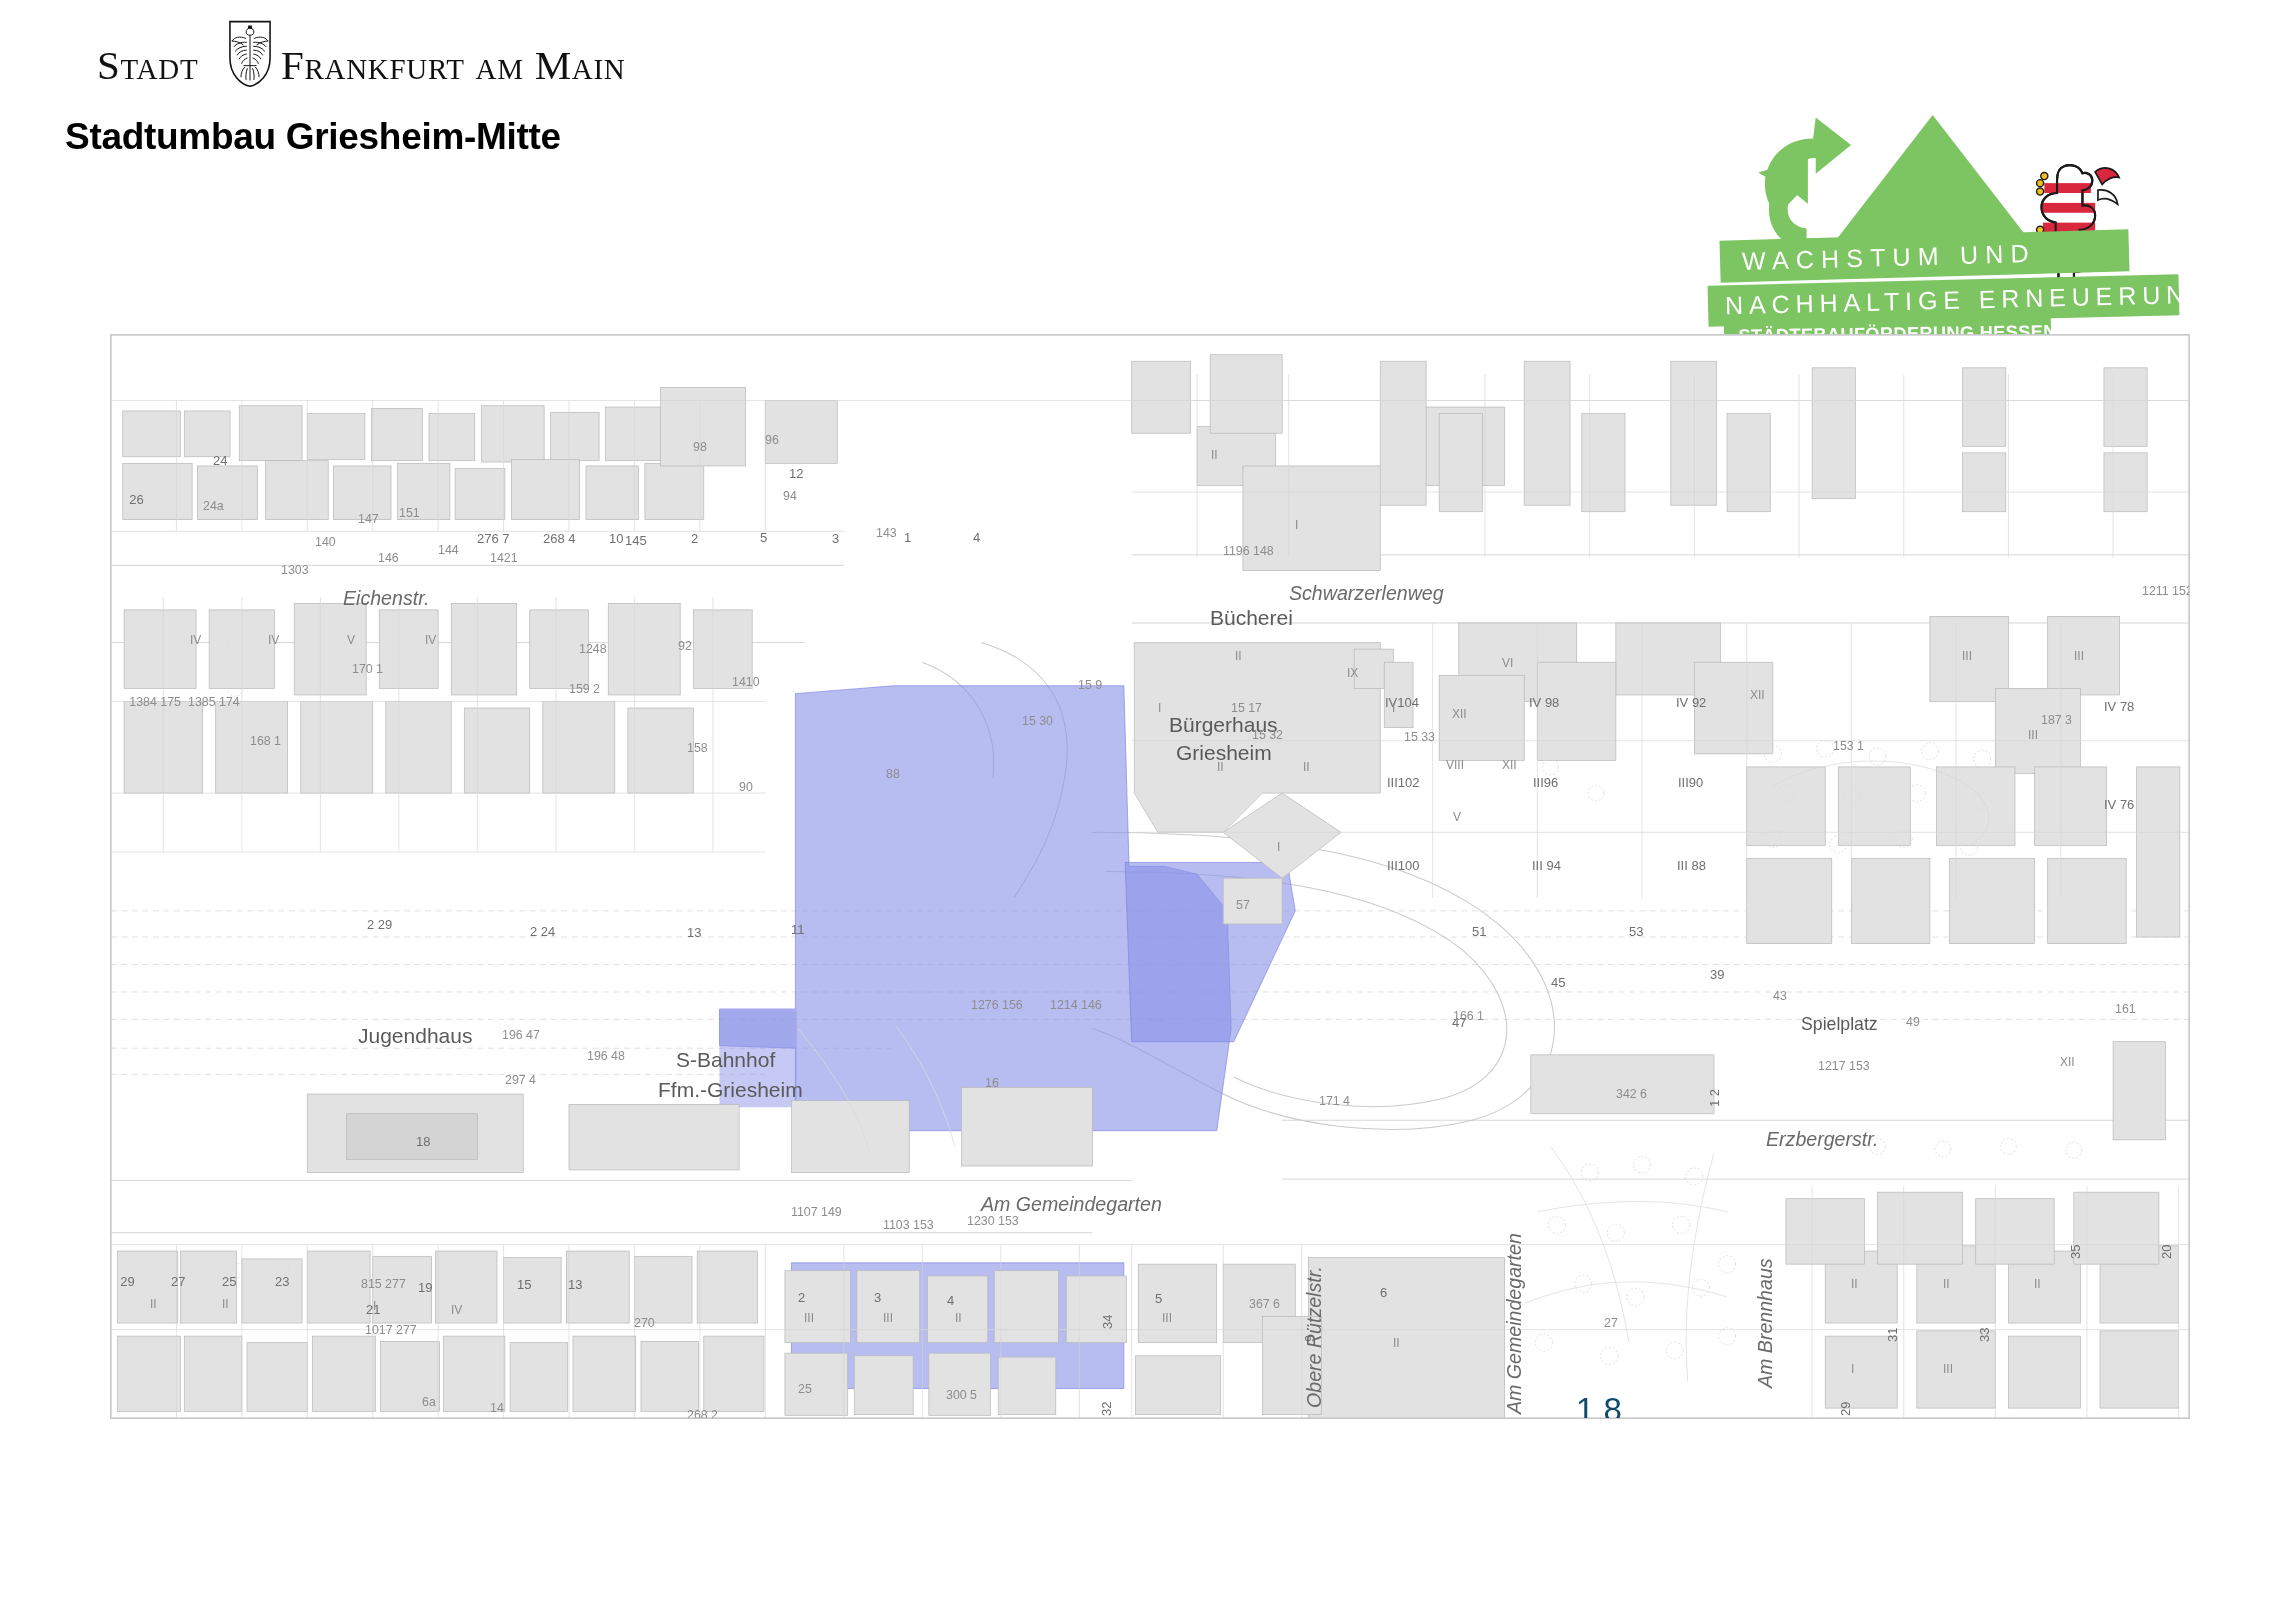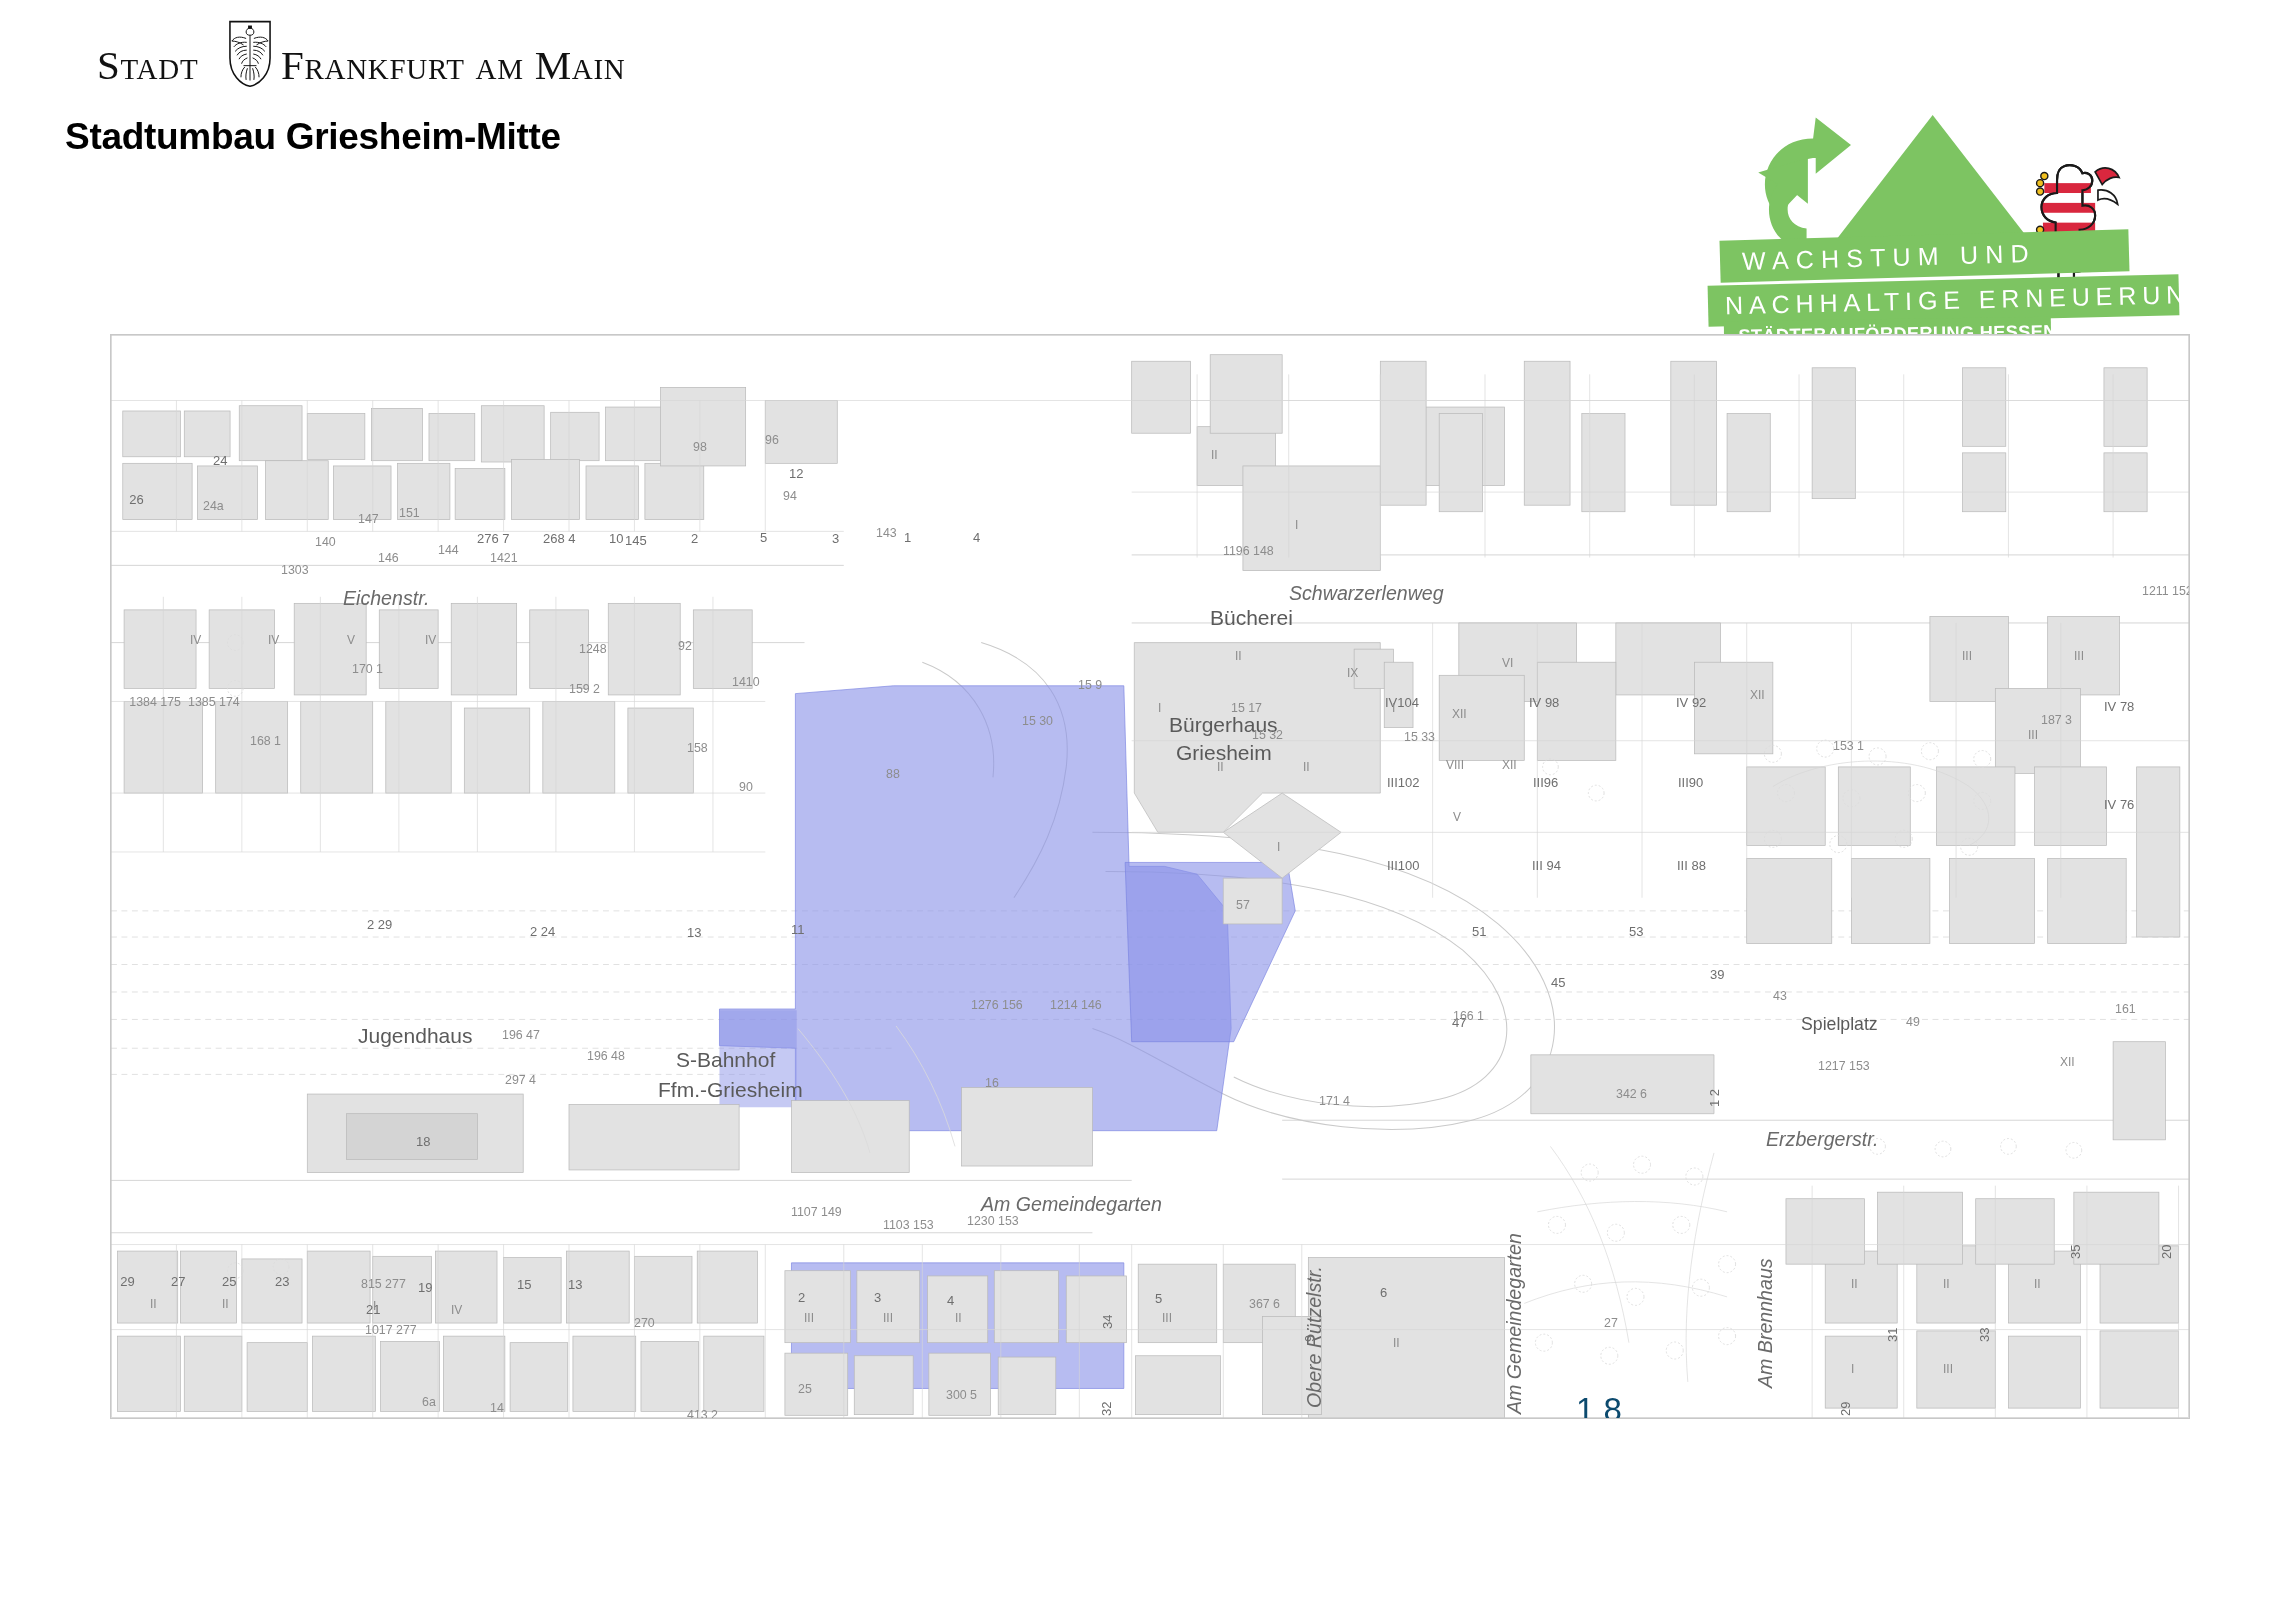--- a/index.html
+++ b/index.html
@@ -514,21 +514,21 @@
   <div class="maplabel hnum vert" style="left:2048px;top:924px">20</div>
   <div class="maplabel hnum vert" style="left:1957px;top:924px">35</div>
   <div class="maplabel hnum vert" style="left:1866px;top:1007px">33</div>
   <div class="maplabel hnum vert" style="left:1774px;top:1007px">31</div>
   <div class="maplabel hnum vert" style="left:1727px;top:1081px">29</div>
   <div class="maplabel pnum" style="left:1493px;top:981px">27</div>
   <div class="maplabel hnum" style="left:1465px;top:1056px;font-size:33px;color:#0c4a6e">1 8</div>
   <div class="maplabel hnum vert" style="left:1191px;top:1007px">9</div>
   <div class="maplabel pnum" style="left:311px;top:1060px">6a</div>
   <div class="maplabel pnum" style="left:379px;top:1066px">14</div>
-  <div class="maplabel pnum" style="left:576px;top:1073px">413 2</div>
+  <div class="maplabel pnum" style="left:576px;top:1073px">268 2</div>
   <div class="maplabel pnum" style="left:523px;top:981px">270</div>
   <div class="maplabel pnum" style="left:250px;top:942px">815 277</div>
   <div class="maplabel pnum" style="left:254px;top:988px">1017 277</div>
   <div class="maplabel hnum" style="left:366px;top:196px">276 7</div>
   <div class="maplabel hnum" style="left:432px;top:196px">268 4</div>
   <div class="maplabel hnum" style="left:498px;top:196px">10</div>
   <div class="maplabel hnum" style="left:678px;top:131px">12</div>
   <div class="maplabel pnum" style="left:874px;top:741px">16</div>
   <div class="maplabel pnum" style="left:582px;top:105px">98</div>
   <div class="maplabel pnum" style="left:654px;top:98px">96</div>

